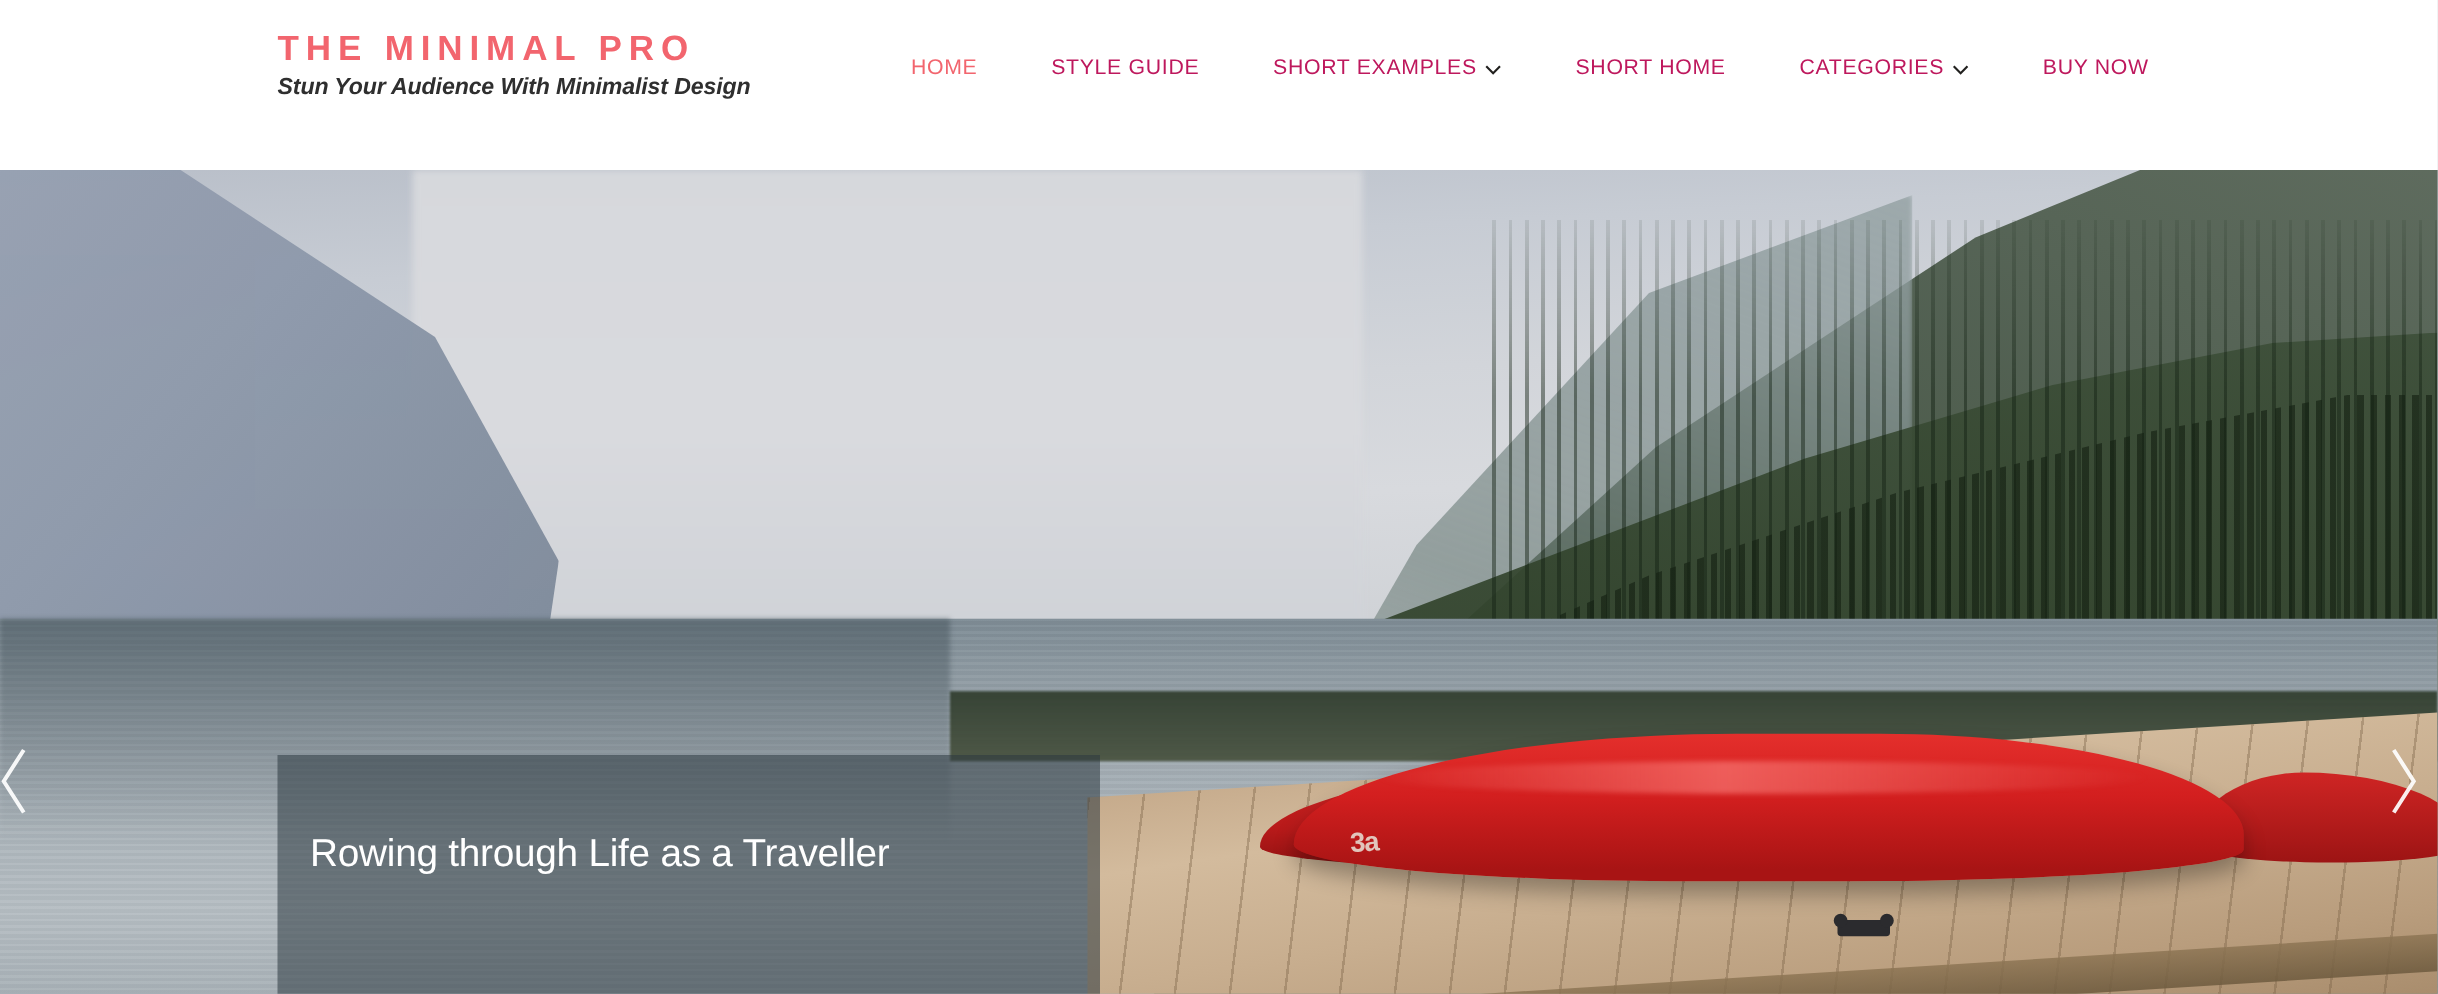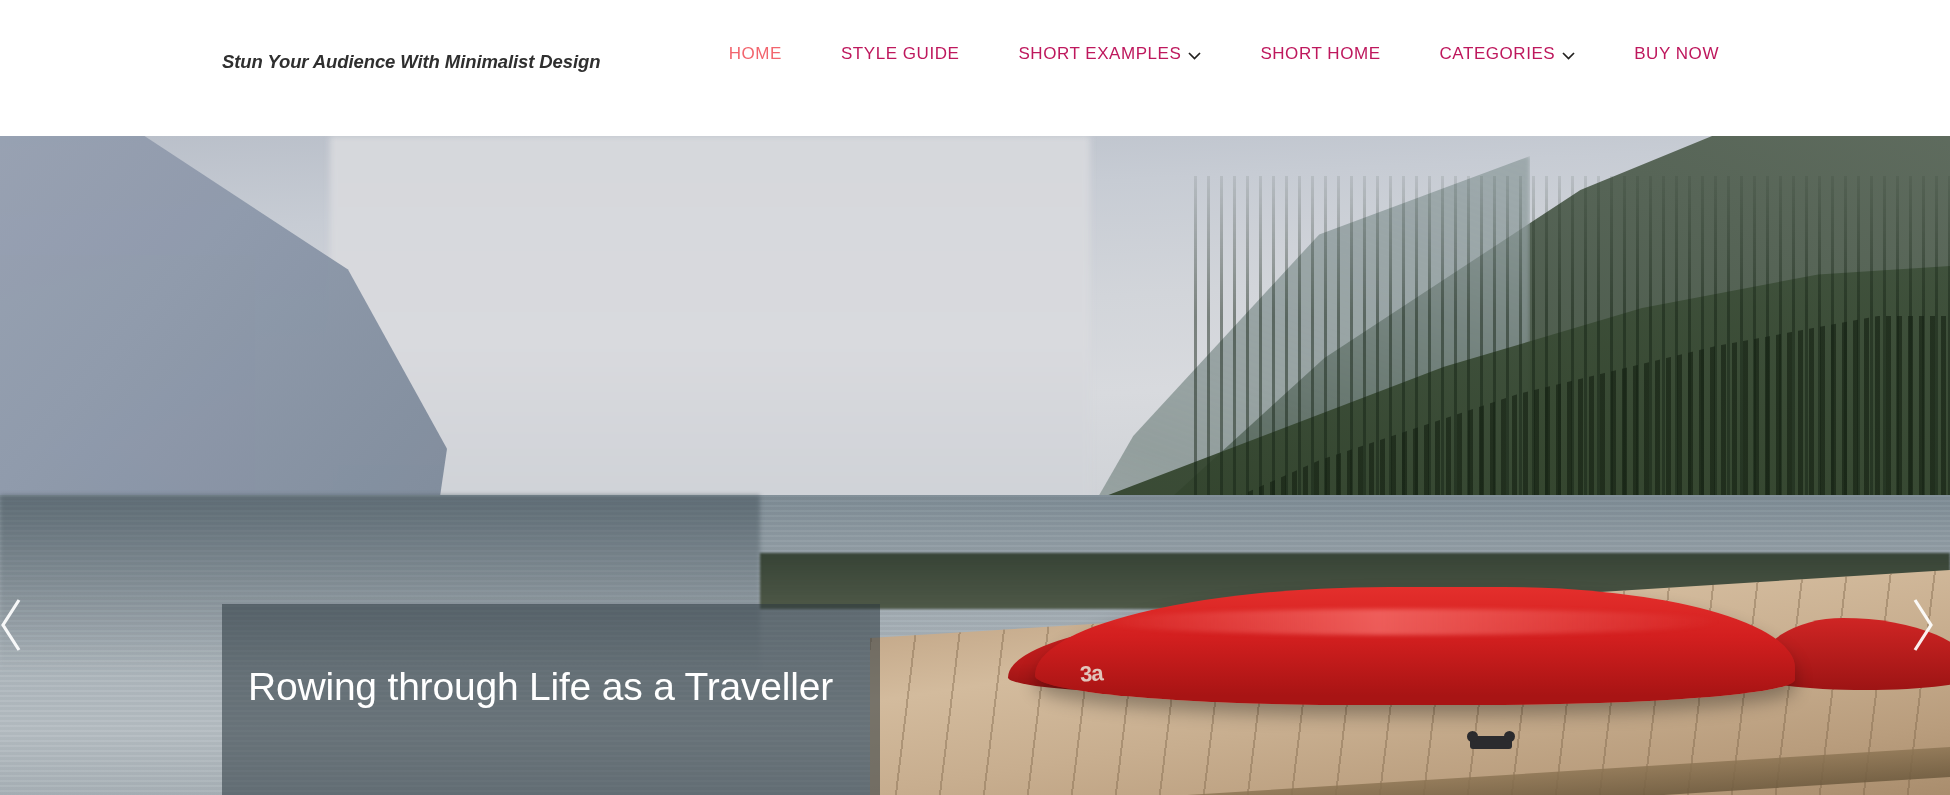--- a/index.html
+++ b/index.html
@@ -23,21 +23,21 @@
   }
   .brand-title{
     font-size:28px;
     font-weight:700;
     letter-spacing:5.5px;
     color:#f2656e;
     line-height:1.05;
     white-space:nowrap;
   }
   .brand-tagline{
-    margin-top:27px;
+    margin-top:5px;
     font-size:18.5px;
     font-style:italic;
     font-weight:600;
     color:#2f2f2f;
     letter-spacing:-0.1px;
     white-space:nowrap;
   }
 
   .main-nav{
     position:absolute;
@@ -253,21 +253,21 @@
     position:absolute;
     left:222px; top:468px;
     width:658px; height:292px;
     background:rgba(44,57,64,.55);
     z-index:20;
   }
   .slide-title{
     position:absolute;
     left:26px; top:60px;
     width:600px;
-    font-size:39px;
+    font-size:31px;
     font-weight:400;
     line-height:1.20;
     color:#ffffff;
     letter-spacing:-0.2px;
   }
 
   
   .slider-arrow{
     position:absolute;
     top:455px;
@@ -279,20 +279,21 @@
   .slider-arrow.prev{ left:-6px; }
   .slider-arrow.next{ right:10px; }
   .slider-arrow svg{ display:block; }
 </style>
 </head>
 <body>
 
 <header class="site-header">
 
   <div class="brand">
+    <div class="brand-title">THE MINIMAL PRO</div>
     <div class="brand-tagline">Stun Your Audience With Minimalist Design</div>
   </div>
 
   <nav class="main-nav">
 
     <a class="nav-item is-active">
       <span>HOME</span>
     </a>
 
     <a class="nav-item">

